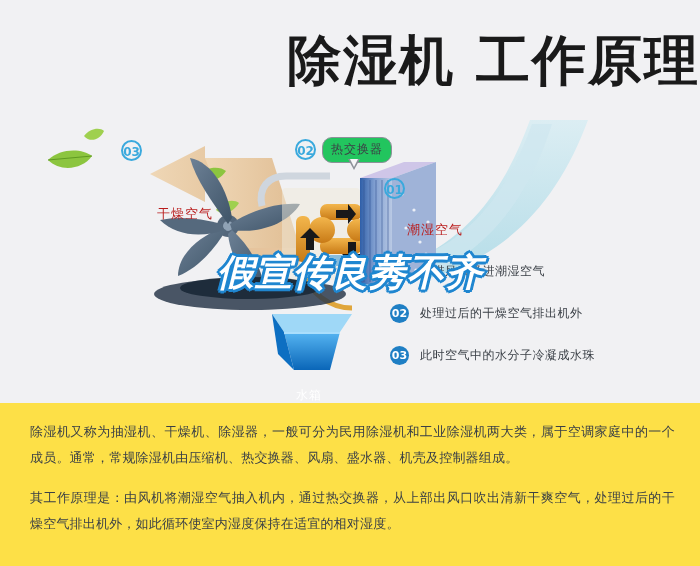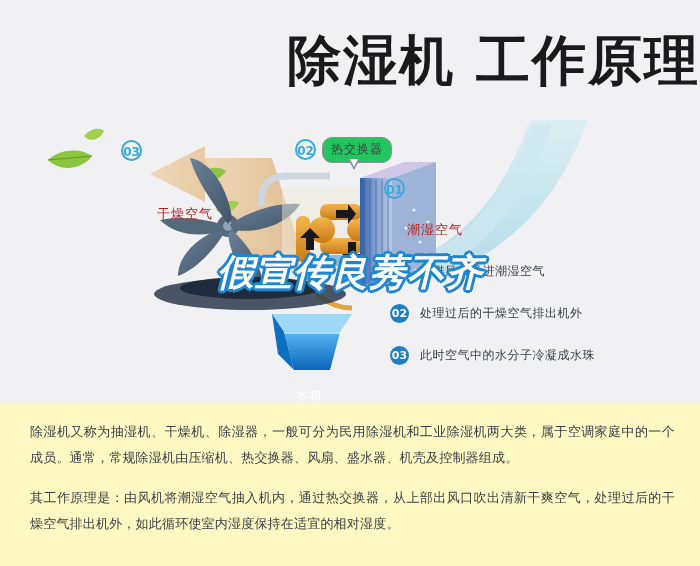--- a/index.html
+++ b/index.html
@@ -161,21 +161,21 @@
     color: #3b4047;
     letter-spacing: 0.5px;
     line-height: 19px;
   }
 
   
   .body-copy {
     position: absolute;
     left: 0; top: 403px;
     width: 700px; height: 163px;
-    background: #fef9c3;
+    background: #fde047;
   }
   .para {
     position: absolute;
     left: 30px;
     width: 645px;
     font-size: 13px;
     line-height: 26px;
     color: #3b4046;
     letter-spacing: 0.2px;
     text-align: justify;

